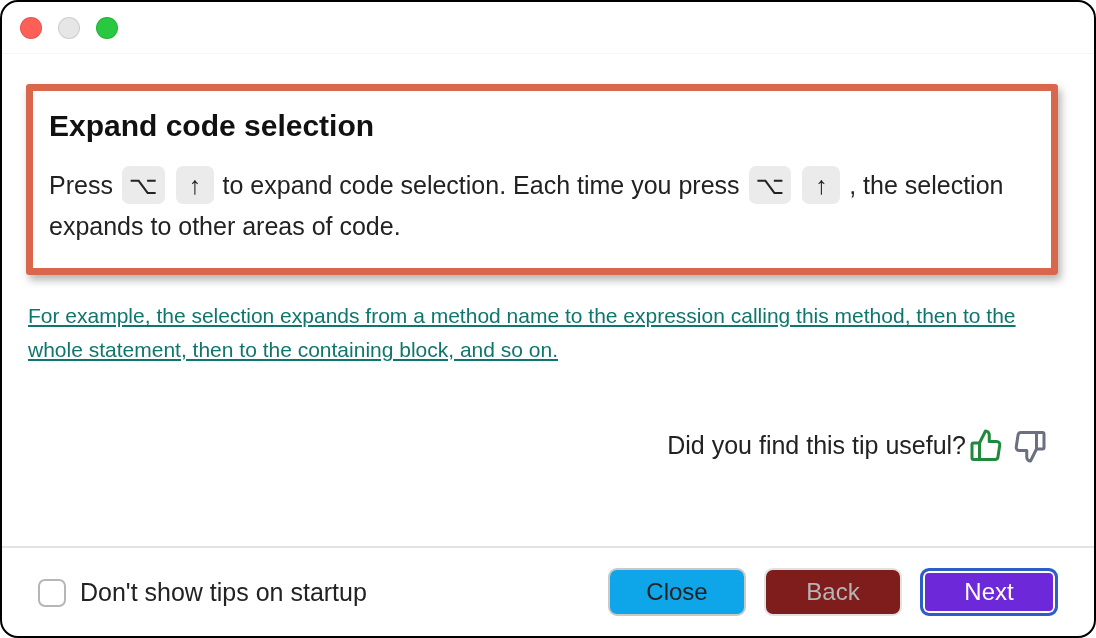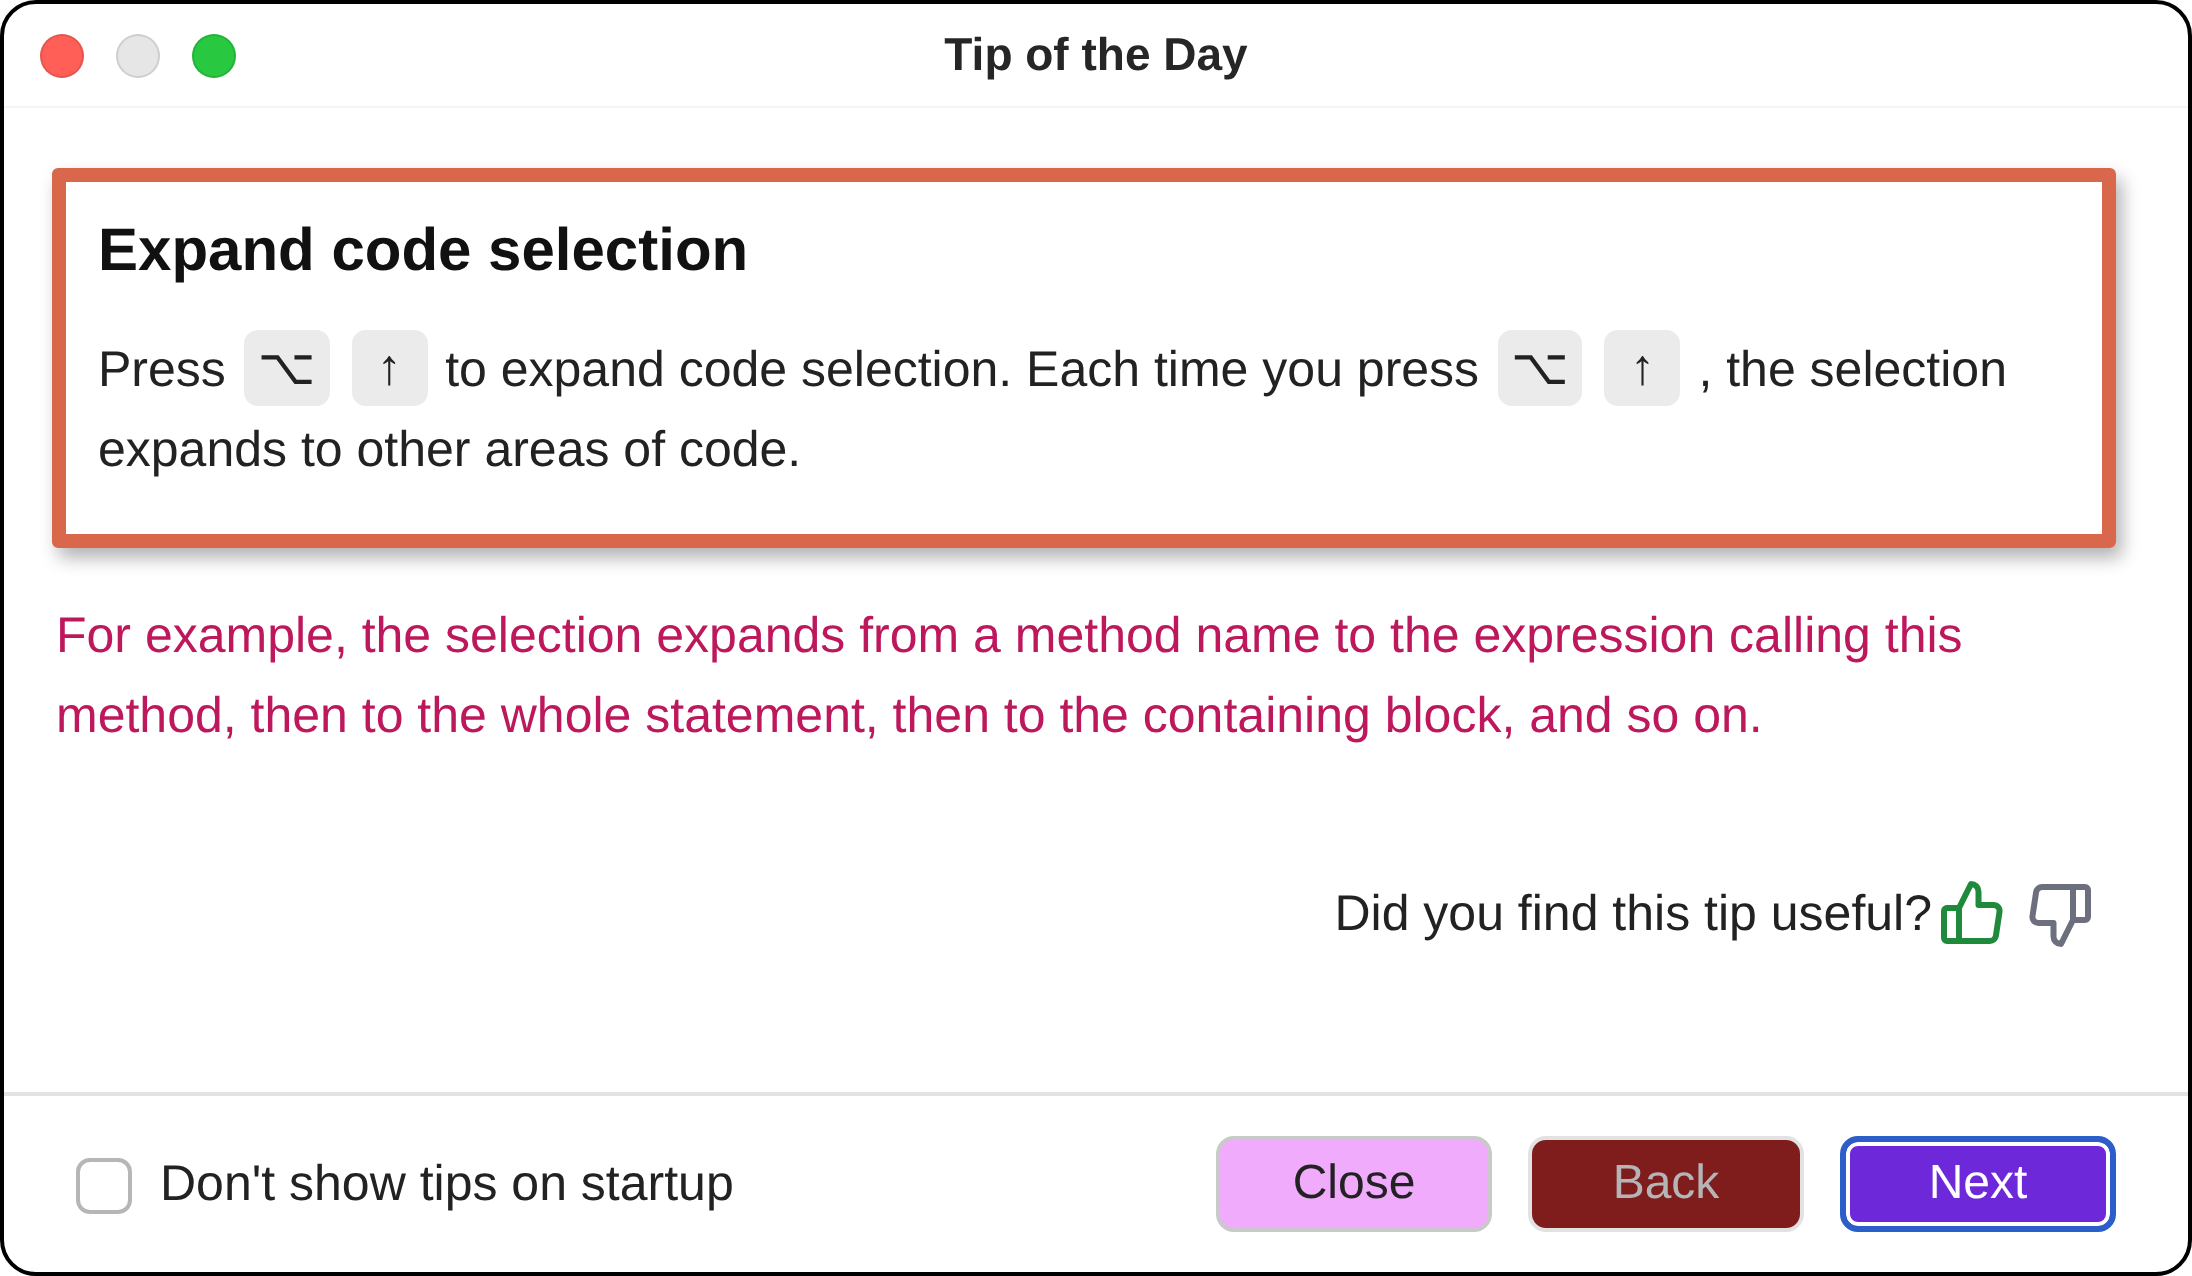--- a/index.html
+++ b/index.html
@@ -87,24 +87,25 @@
       padding: 0 7px;
       font-size: 25px;
       font-weight: 500;
       color: #222;
       vertical-align: middle;
       margin: 0 2px;
       position: relative;
       top: -2px;
     }
     .para2 {
-      font-size: 25px;
-      color: #be185d;
+      font-size: 21px;
+      color: #0f766e;
       line-height: 1.6;
       padding: 0 2px;
+      text-decoration: underline;
     }
     .feedback-row {
       display: flex;
       align-items: center;
       justify-content: flex-end;
       margin-top: 58px;
       padding-right: 8px;
     }
     .feedback-text {
       font-size: 25px;
@@ -148,21 +149,21 @@
       height: 48px;
       border-radius: 9px;
       font-size: 24px;
       display: flex;
       align-items: center;
       justify-content: center;
       cursor: pointer;
       padding: 0 22px;
     }
     .btn-default {
-      background: #f0abfc;
+      background: #0ea5e9;
       border: 2px solid #c9c9ca;
       color: #222;
     }
     .btn-disabled {
       background: #7f1d1d;
       border: 2px solid #e2e2e3;
       color: #b5b5b7;
       cursor: default;
     }
     .btn-primary {
@@ -176,21 +177,20 @@
 </head>
 <body>
 
 <div class="window">
   <div class="titlebar">
     <div class="traffic-lights">
       <div class="traffic-light tl-close"></div>
       <div class="traffic-light tl-min"></div>
       <div class="traffic-light tl-max"></div>
     </div>
-    <div class="window-title">Tip of the Day</div>
   </div>
 
   <div class="content">
     <div class="highlight-box">
       <div class="tip-title">Expand code selection</div>
       <div class="tip-text">
         <span>Press </span>
         <span class="keycap">⌥</span>
         <span class="keycap">↑</span>
         <span> to expand code selection. Each time you press </span>

